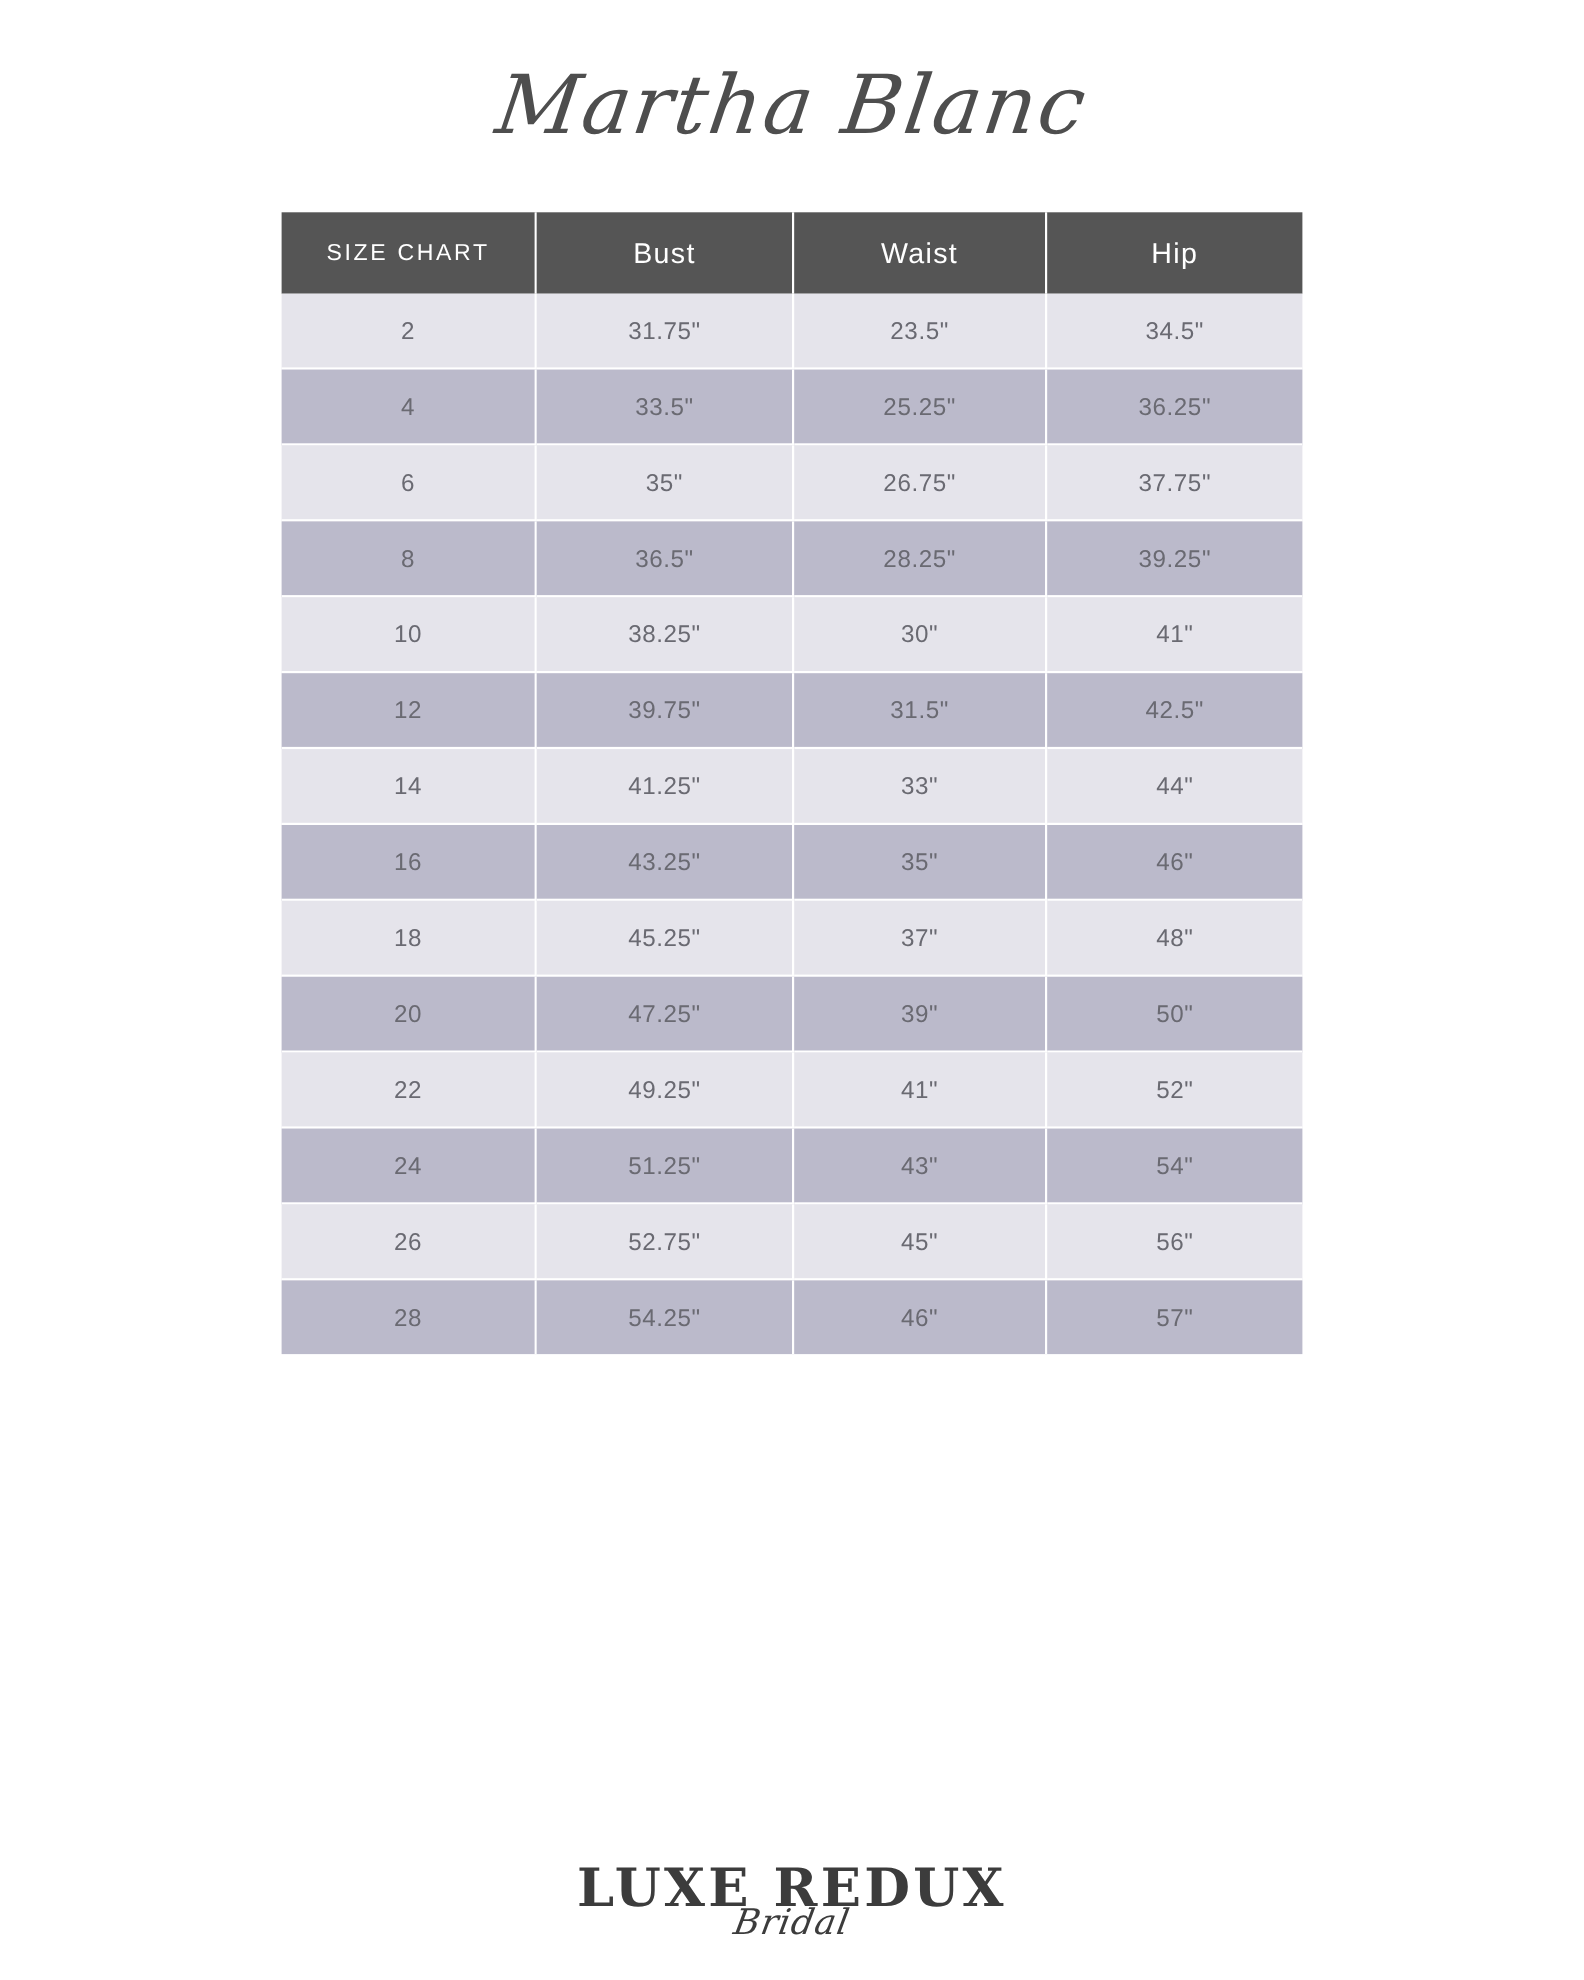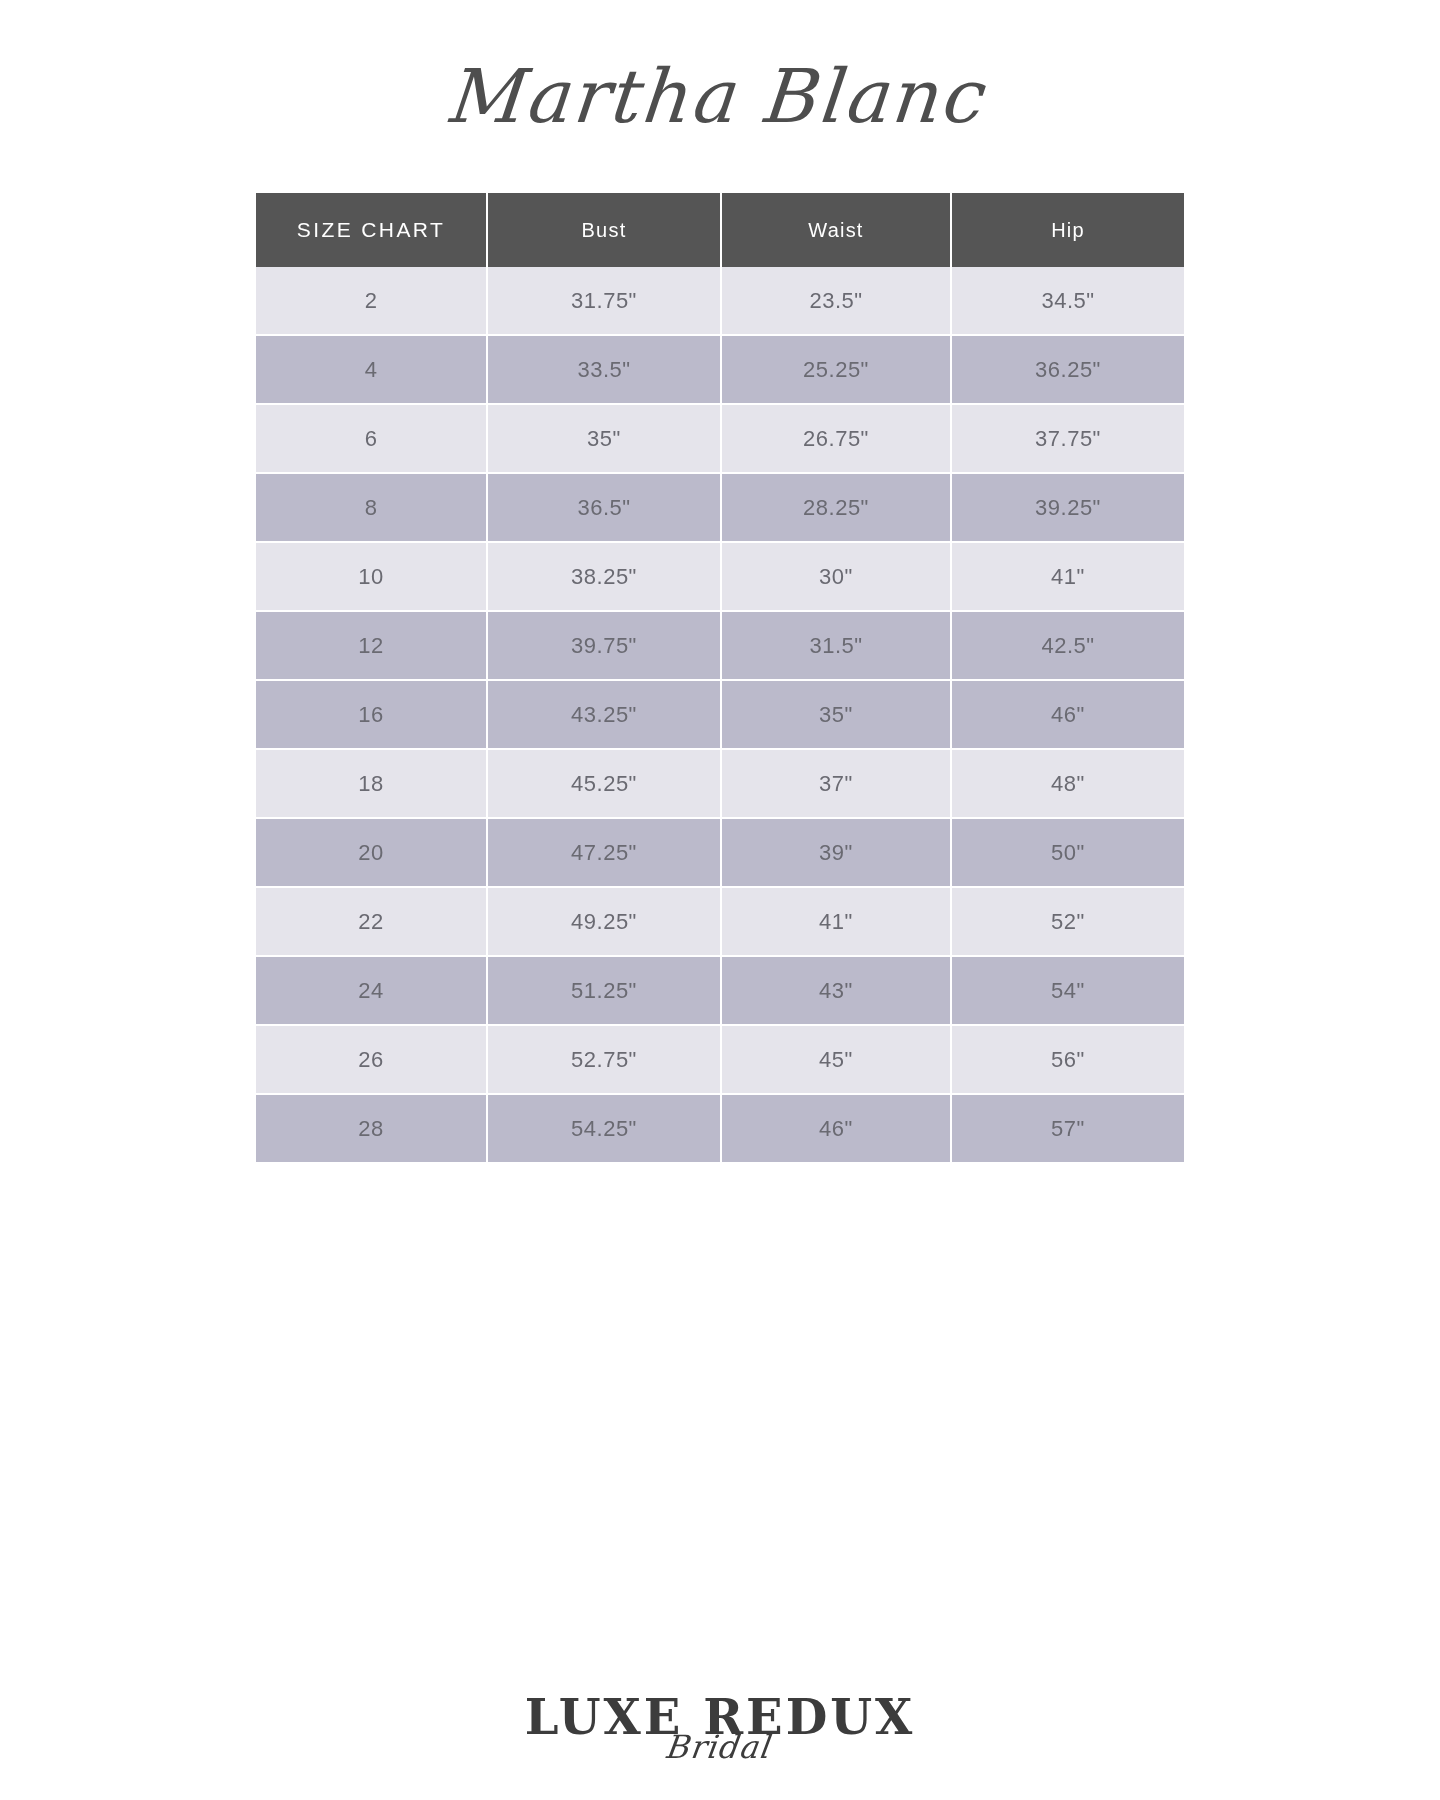--- a/index.html
+++ b/index.html
@@ -55,21 +55,21 @@
   .size-table col.c-size { width: 232px; }
   .size-table col.c-bust { width: 234px; }
   .size-table col.c-waist { width: 230px; }
   .size-table col.c-hip  { width: 232px; }
 
   .size-table thead th {
     height: 74px;
     background: #555555;
     color: #ffffff;
     font-weight: 400;
-    font-size: 20px;
+    font-size: 26px;
     letter-spacing: 1.2px;
     text-align: center;
     vertical-align: middle;
     border-right: 2px solid #ffffff;
     padding: 0;
   }
   .size-table thead th.first {
     font-size: 21px;
     letter-spacing: 2.4px;
   }
@@ -174,20 +174,26 @@
           <td>38.25"</td>
           <td>30"</td>
           <td>41"</td>
         </tr>
         <tr class="dark">
           <td>12</td>
           <td>39.75"</td>
           <td>31.5"</td>
           <td>42.5"</td>
         </tr>
+        <tr class="light">
+          <td>14</td>
+          <td>41.25"</td>
+          <td>33"</td>
+          <td>44"</td>
+        </tr>
         <tr class="dark">
           <td>16</td>
           <td>43.25"</td>
           <td>35"</td>
           <td>46"</td>
         </tr>
         <tr class="light">
           <td>18</td>
           <td>45.25"</td>
           <td>37"</td>

